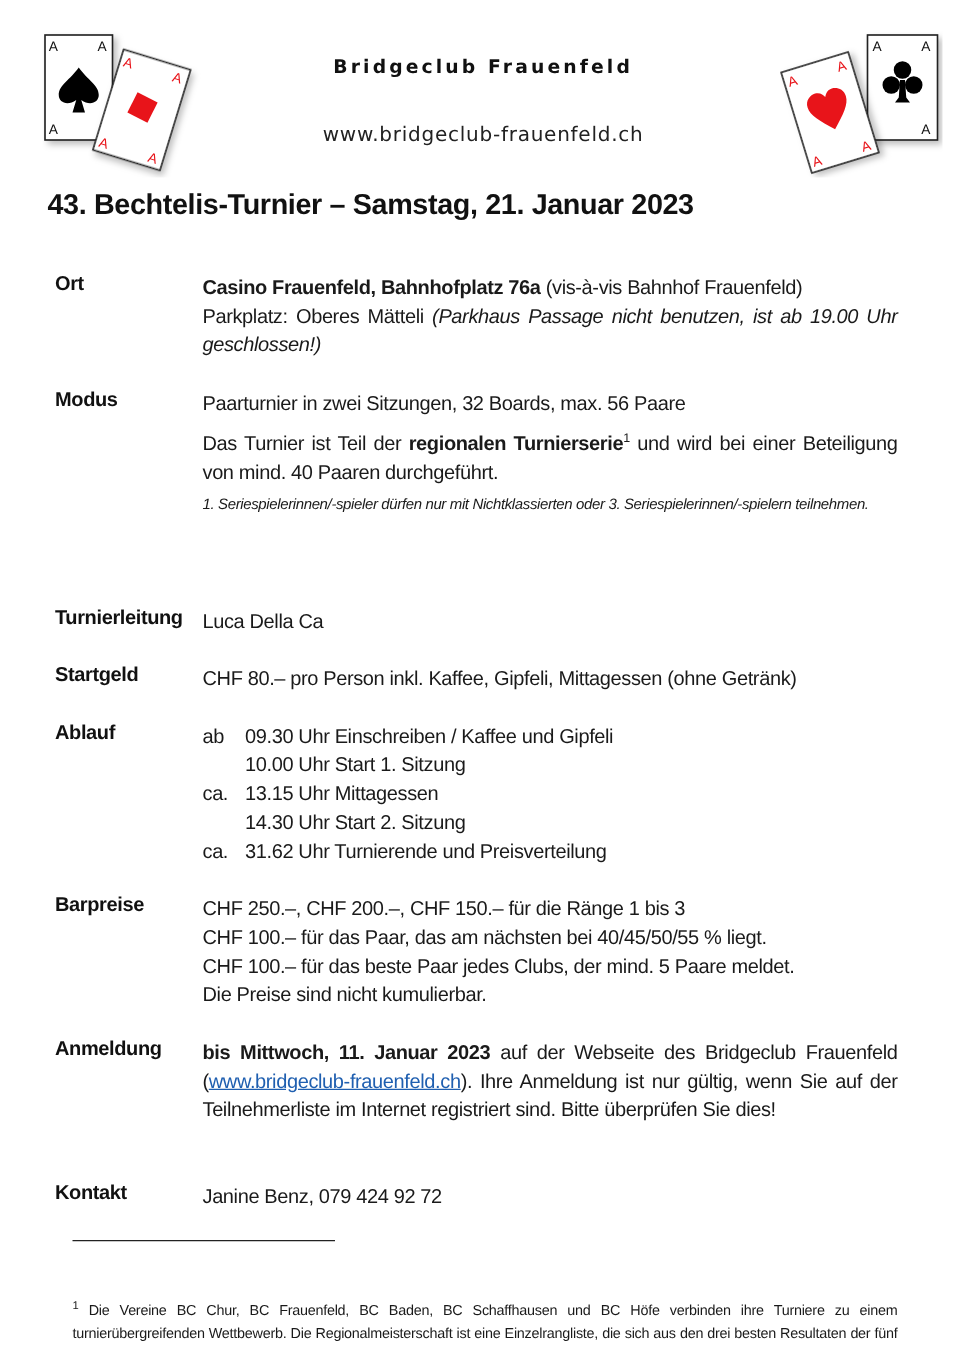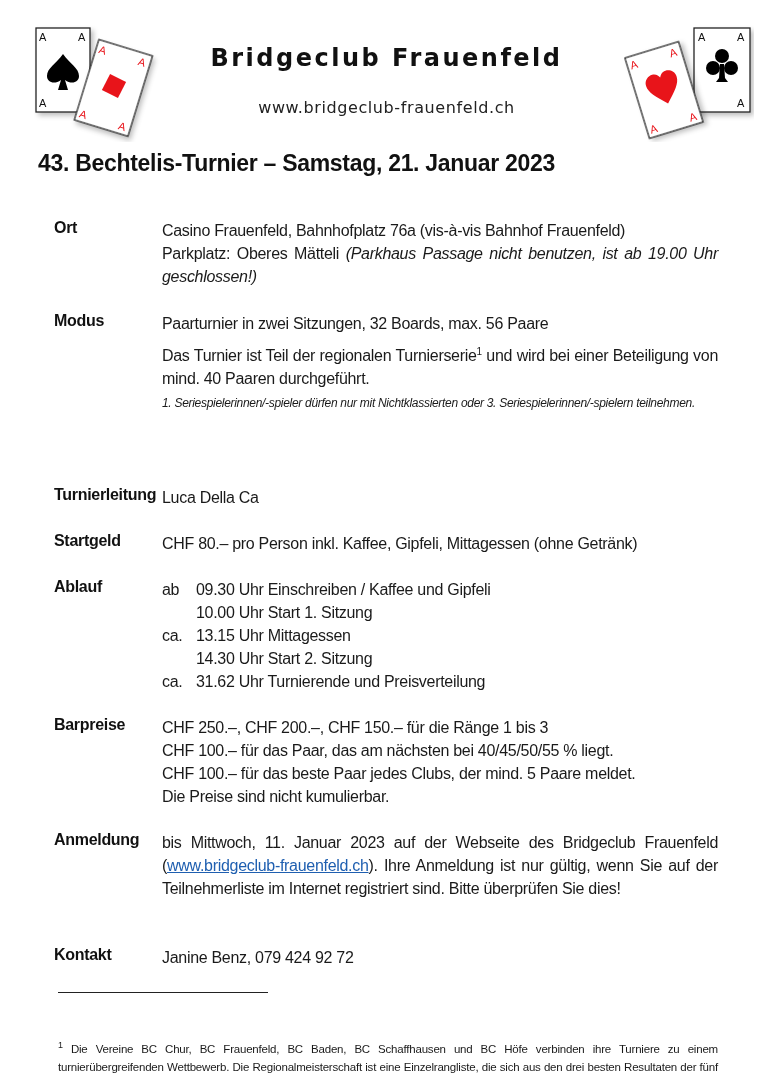--- a/index.html
+++ b/index.html
@@ -5,37 +5,37 @@
   html, body { margin: 0; padding: 0; background: #ffffff; }
   body {
     width: 773px; height: 1077px; position: relative; overflow: hidden;
     font-family: "Liberation Sans", sans-serif; color: #1a1a1a;
   }
   .header { position: absolute; left: 0; top: 0; width: 773px; height: 150px; }
   .cards-left { position: absolute; left: 34px; top: 24px; width: 130px; height: 118px; }
   .cards-right { position: absolute; left: 624px; top: 24px; width: 130px; height: 118px; }
   .club-name {
     position: absolute; left: 0; width: 773px; top: 44px; text-align: center;
-    font-family: "DejaVu Sans", sans-serif; font-weight: bold; font-size: 24px;
+    font-family: "DejaVu Sans", sans-serif; font-weight: bold; font-size: 15px;
     letter-spacing: 2.5px; color: #111;
   }
   .club-url {
     position: absolute; left: 0; width: 773px; top: 98px; text-align: center;
     font-family: "DejaVu Sans", sans-serif; font-size: 16px; letter-spacing: 0.6px; color: #222;
   }
   .title {
     position: absolute; left: 38px; top: 150px; font-size: 23px; font-weight: bold; color: #111;
     letter-spacing: -0.3px;
   }
   .row { position: absolute; left: 38px; width: 680px; }
-  .label { position: absolute; left: 16px; top: 0; font-weight: bold; font-size: 16px; color: #111; letter-spacing: -0.3px; }
+  .label { position: absolute; left: 6px; top: 0; font-weight: bold; font-size: 16px; color: #111; letter-spacing: -0.3px; }
   .content { position: absolute; left: 124px; top: 0; width: 556px; font-size: 16px; line-height: 23px; color: #1a1a1a; letter-spacing: -0.3px; }
   .content p { margin: 0; }
   .just { text-align: justify; }
-  .b { font-weight: normal; }
+  .b { font-weight: bold; }
   .i { font-style: italic; }
   .gap { margin-top: 9px !important; }
   .note { font-size: 12px; line-height: 16px; font-style: italic; margin-top: 5px !important; }
   sup { font-size: 10px; line-height: 0; }
   .sched { display: flex; align-items: center; }
   .sched .pre { width: 34px; flex: none; }
   a.link { color: #1f5fb0; text-decoration: underline; }
   .fn-rule { position: absolute; left: 58px; top: 992px; width: 210px; height: 1px; background: #222; }
   .footnote {
     position: absolute; left: 58px; top: 1040px; width: 660px; font-size: 11.5px; line-height: 18px;

